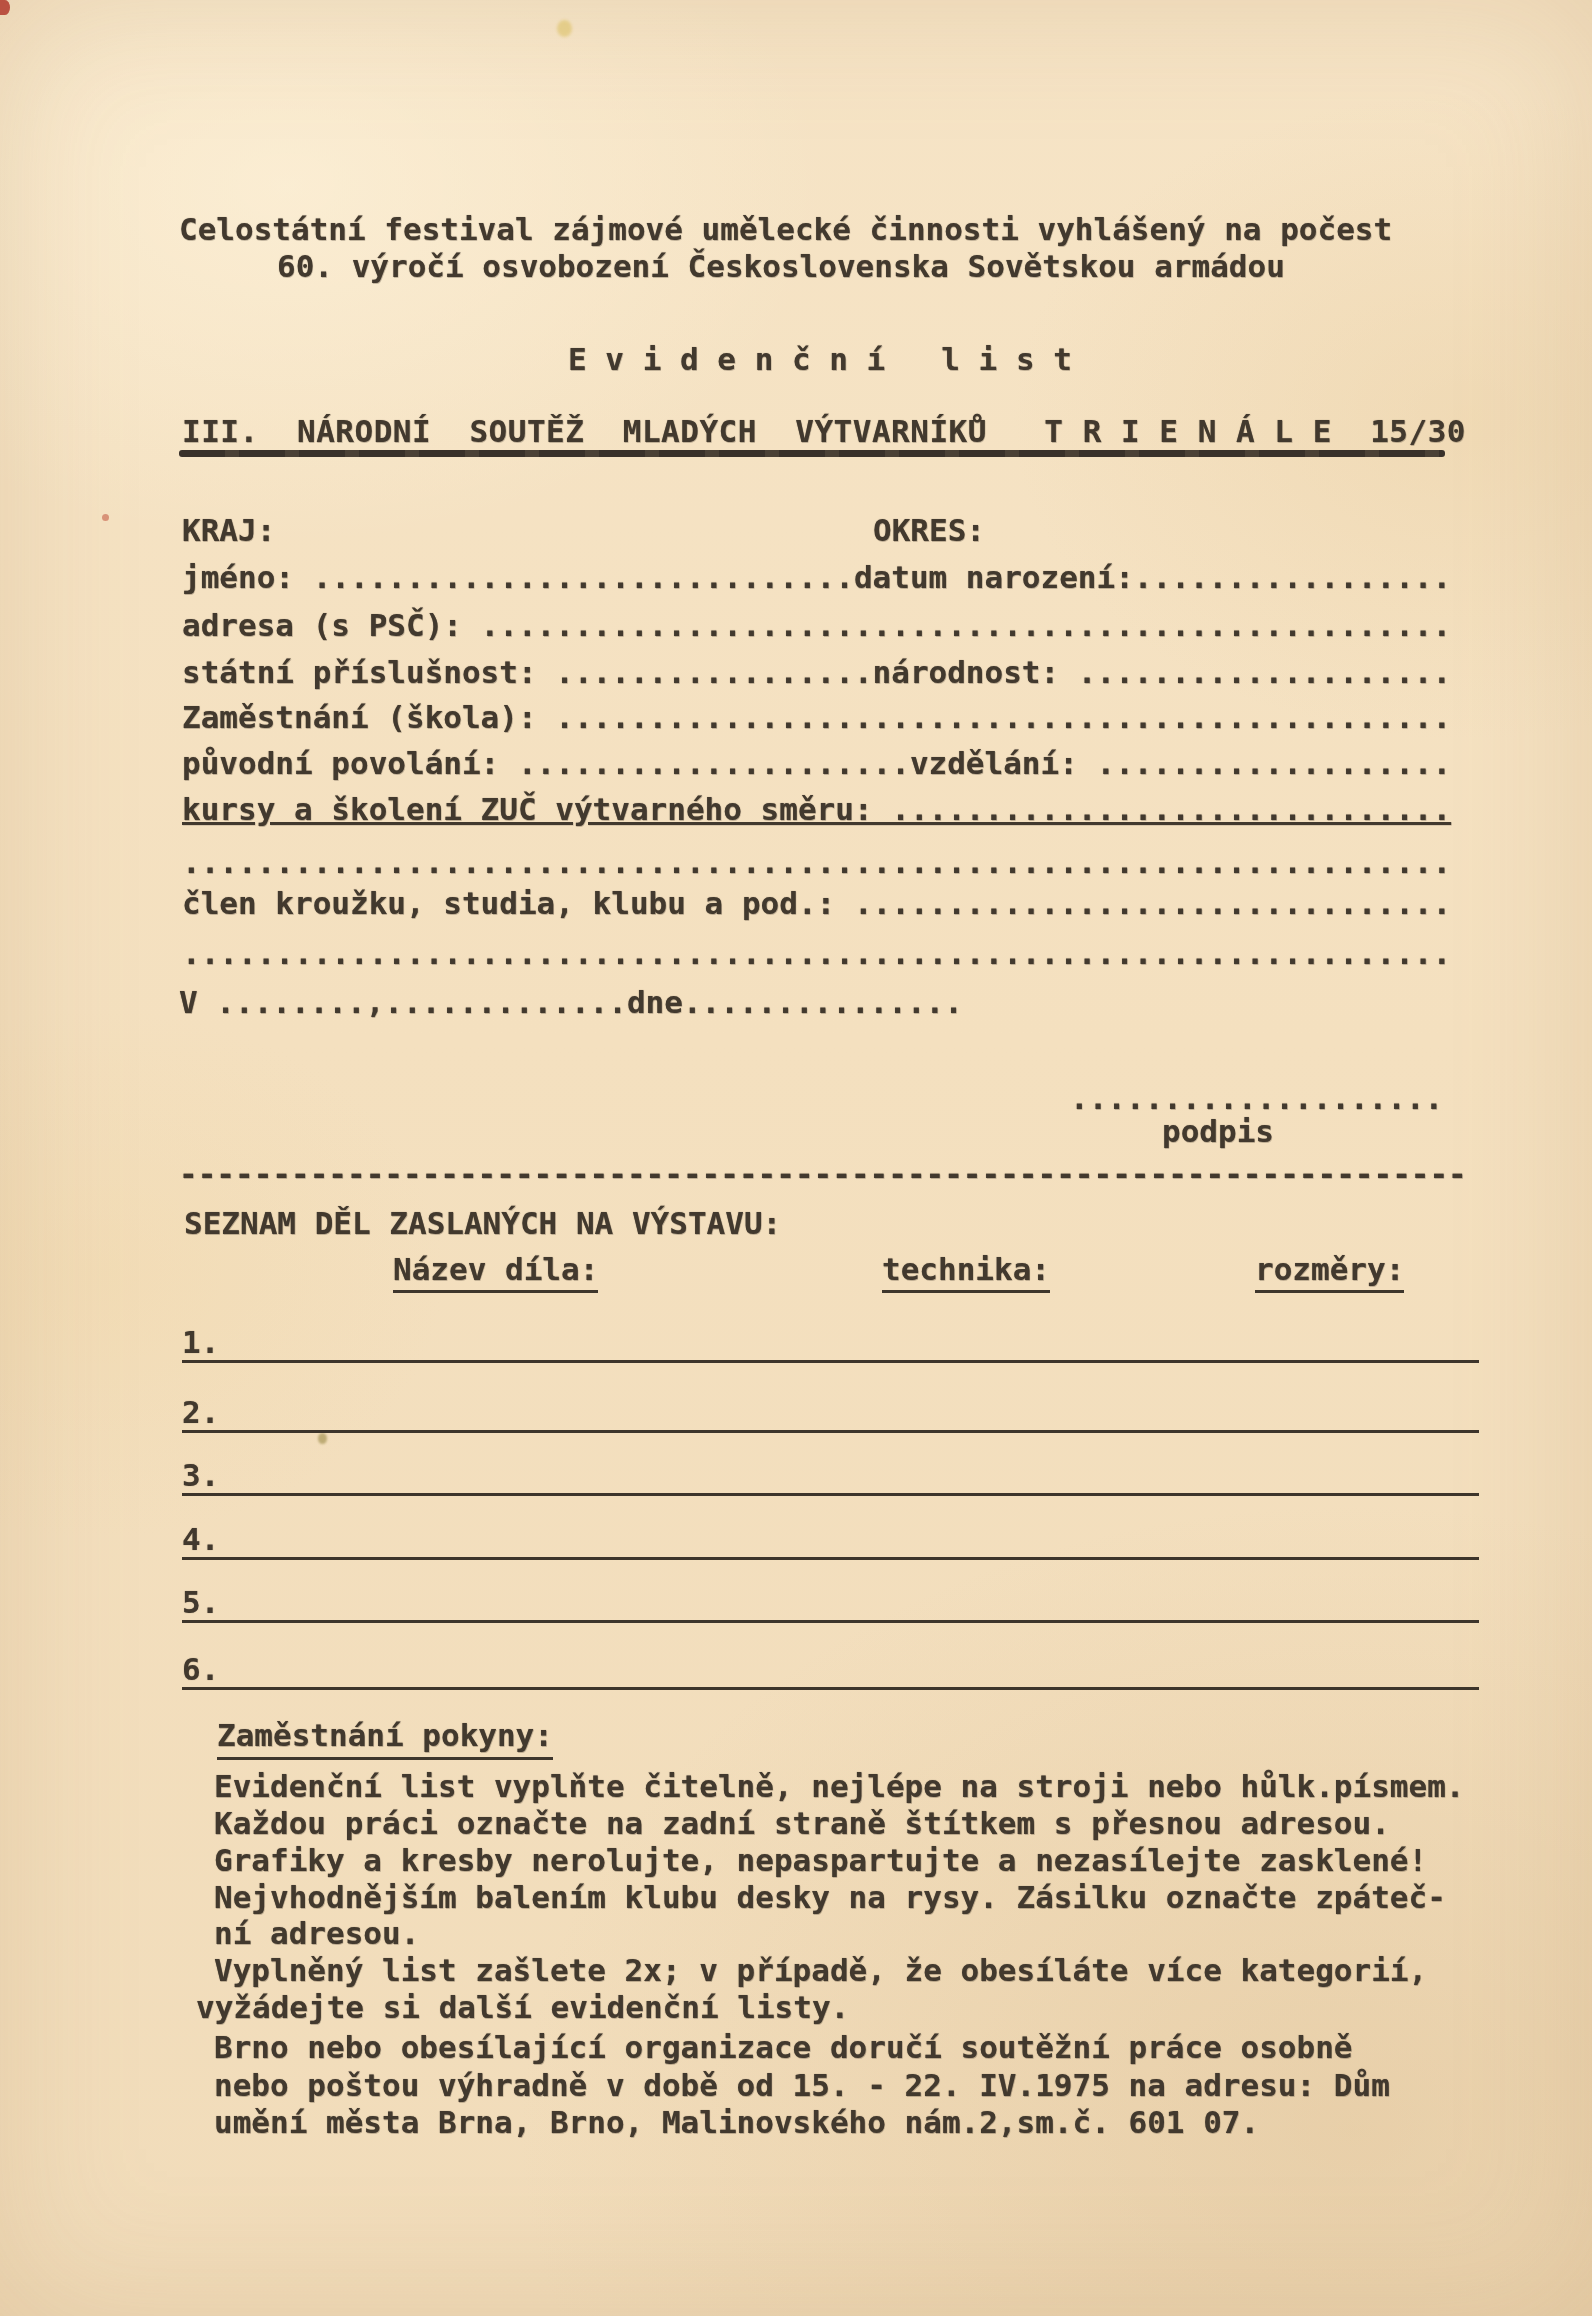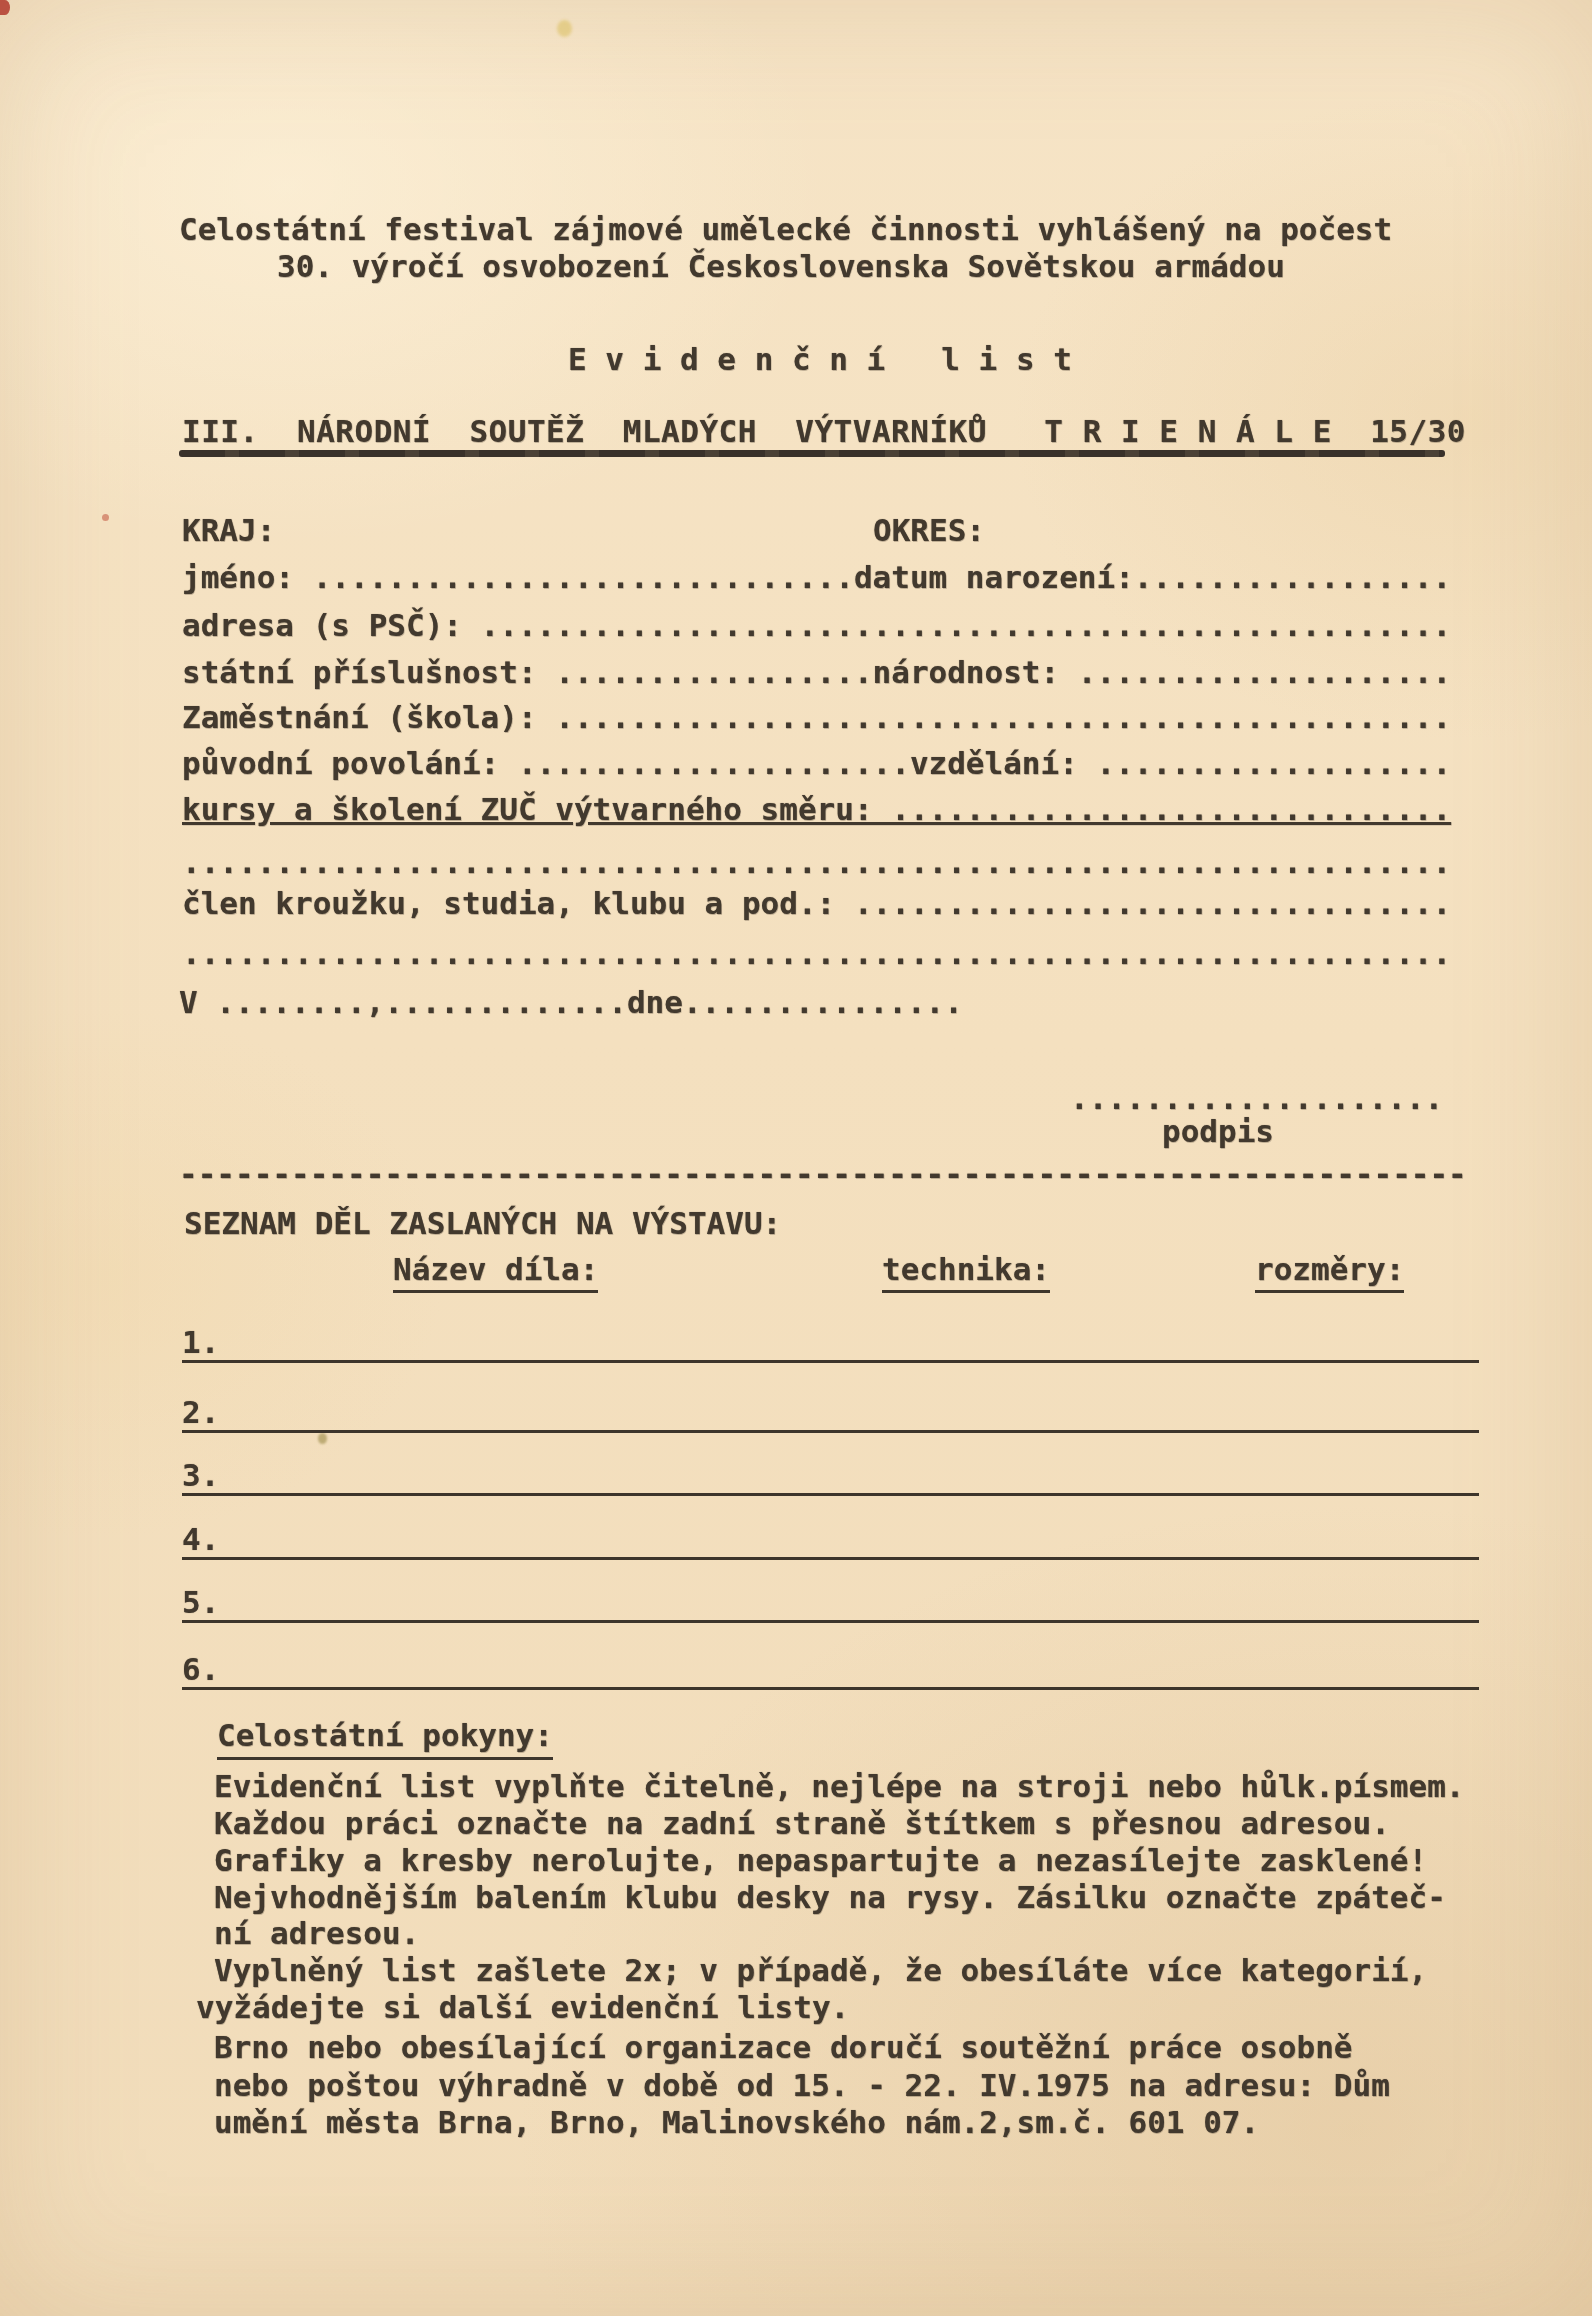--- a/index.html
+++ b/index.html
@@ -84,21 +84,21 @@
 <body>
 
 <div class="paper">
 
   <div class="speck speck-red1"></div>
   <div class="speck speck-red2"></div>
   <div class="speck speck-yellow"></div>
   <div class="speck speck-olive"></div>
 
   <div class="ink l-header1">Celostátní festival zájmové umělecké činnosti vyhlášený na počest</div>
-  <div class="ink l-header2">30. výročí osvobození Československa Sovětskou armádou</div>
+  <div class="ink l-header2">60. výročí osvobození Československa Sovětskou armádou</div>
 
   <div class="ink l-title">E v i d e n č n í   l i s t</div>
   <div class="ink l-competition">III.  NÁRODNÍ  SOUTĚŽ  MLADÝCH  VÝTVARNÍKŮ   T R I E N Á L E  15/30</div>
   <div class="title-rule"></div>
 
   <div class="ink l-kraj">KRAJ:</div>
   <div class="ink l-okres">OKRES:</div>
 
   <div class="ink l-jmeno">jméno: .............................datum narození:.................</div>
   <div class="ink l-statni">státní příslušnost: .................národnost: ....................</div>
@@ -134,21 +134,21 @@
   <div class="work-row r4">
       <span class="num">4.</span>
     </div>
   <div class="work-row r5">
       <span class="num">5.</span>
     </div>
   <div class="work-row r6">
       <span class="num">6.</span>
     </div>
 
-  <div class="ink org-heading">Celostátní pokyny:</div>
+  <div class="ink org-heading">Zaměstnání pokyny:</div>
   <div class="ink o1">Evidenční list vyplňte čitelně, nejlépe na stroji nebo hůlk.písmem.</div>
   <div class="ink o2">Každou práci označte na zadní straně štítkem s přesnou adresou.</div>
   <div class="ink o3">Grafiky a kresby nerolujte, nepaspartujte a nezasílejte zasklené!</div>
   <div class="ink o4">Nejvhodnějším balením klubu desky na rysy. Zásilku označte zpáteč-</div>
   <div class="ink o5">ní adresou.</div>
   <div class="ink o6">Vyplněný list zašlete 2x; v případě, že obesíláte více kategorií,</div>
   <div class="ink o7">vyžádejte si další evidenční listy.</div>
   <div class="ink o8">Brno nebo obesílající organizace doručí soutěžní práce osobně</div>
   <div class="ink o9">nebo poštou výhradně v době od 15. - 22. IV.1975 na adresu: Dům</div>
   <div class="ink o10">umění města Brna, Brno, Malinovského nám.2,sm.č. 601 07.</div>

